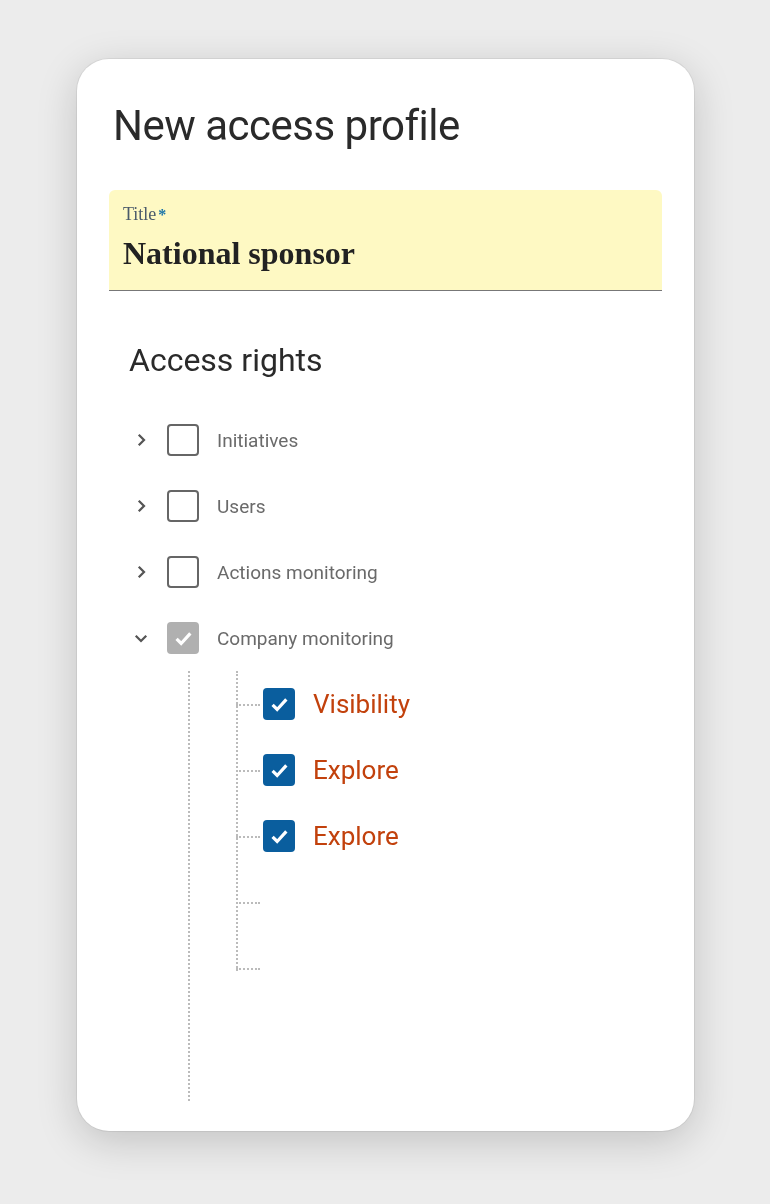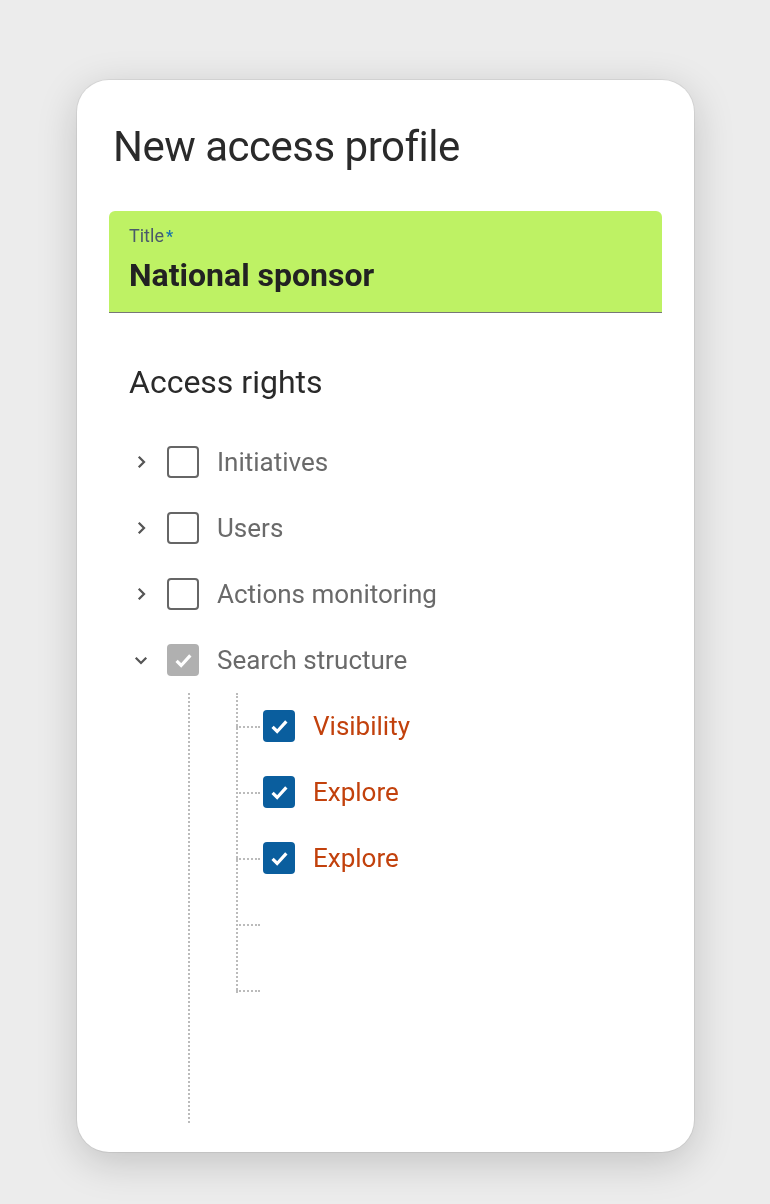--- a/index.html
+++ b/index.html
@@ -4,39 +4,40 @@
 <style>
   * { box-sizing: border-box; }
   html, body {
     margin: 0; padding: 0;
     width: 770px; height: 1204px;
     background: #ececec;
     font-family: -apple-system, BlinkMacSystemFont, "Segoe UI", Roboto, "Helvetica Neue", Arial, sans-serif;
   }
   .card {
     position: absolute;
-    left: 77px; top: 80px;
+    left: 77px; top: 59px;
     width: 617px; height: 1072px;
     background: #fff;
     border-radius: 32px;
     box-shadow: 0 10px 40px rgba(0,0,0,0.18), 0 0 0 1px rgba(0,0,0,0.06);
     padding: 42px 32px 32px 32px;
   }
   .page-title {
     font-size: 42px;
     font-weight: 400;
     color: #2a2a2a;
     margin: 0 0 40px 4px;
     letter-spacing: -0.5px;
   }
   .title-field {
-    background: #bef264;
+    background: #fef9c3;
     border-bottom: 1px solid #777;
-    padding: 14px 20px 18px 20px;
+    padding: 14px 20px 18px 14px;
     border-radius: 6px 6px 0 0;
+    font-family: Liberation Serif, serif;
   }
   .title-label {
     font-size: 18px;
     color: #4a5a6a;
   }
   .title-required {
     color: #1a74a8;
     font-weight: 600;
     margin-left: 2px;
   }
@@ -89,21 +90,21 @@
   .cb.indet {
     border: none;
     background: #b0b0b0;
   }
   .cb.checked {
     border: none;
     background: #0a5e9e;
   }
   .cb svg { width: 22px; height: 22px; }
 
-  .lbl-gray { font-size: 26px; color: #6a6a6a; }
+  .lbl-gray { font-size: 19px; color: #6a6a6a; }
   .lbl-black { font-size: 26px; color: #c2410c; }
 
   .lvl1 { margin-left: 48px; position: relative; }
   .lvl2 { margin-left: 48px; position: relative; }
 
   .vline {
     position: absolute;
     border-left: 2px dotted #bbb;
     width: 0;
   }
@@ -165,21 +166,21 @@
       <span class="chev">
         <svg viewBox="0 0 24 24" fill="none" stroke="#555" stroke-width="3">
             <polyline points="5 9 12 16 19 9"></polyline>
           </svg>
       </span>
       <span class="cb indet">
         <svg viewBox="0 0 24 24" fill="none" stroke="#fff" stroke-width="3.5">
             <polyline points="5 13 10 18 20 7"></polyline>
           </svg>
       </span>
-      <span class="lbl-gray">Search structure</span>
+      <span class="lbl-gray">Company monitoring</span>
     </div>
 
     <div class="lvl1">
       <div class="vline" style="left:13px; top:0; height:430px;"></div>
 
 
       <div class="lvl2">
         <div class="vline" style="left:13px; top:0; height:300px;"></div>
         <div class="hline" style="left:13px; top:33px; width:24px;"></div>
         <div class="hline" style="left:13px; top:99px; width:24px;"></div>

